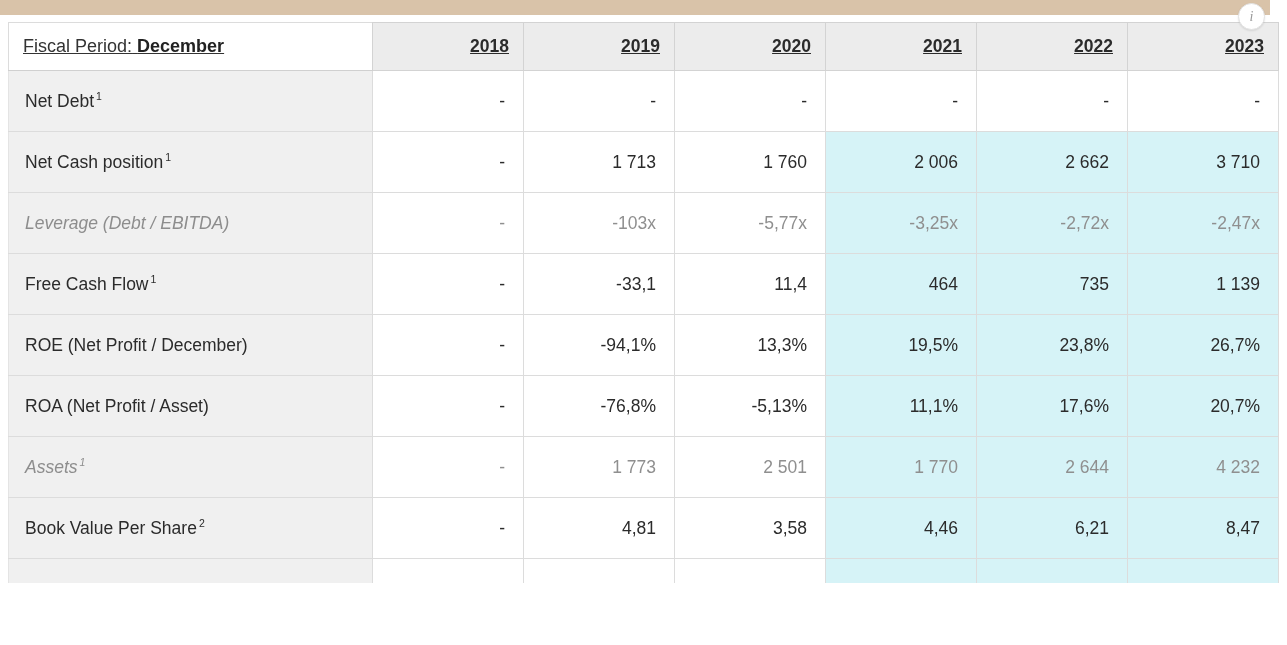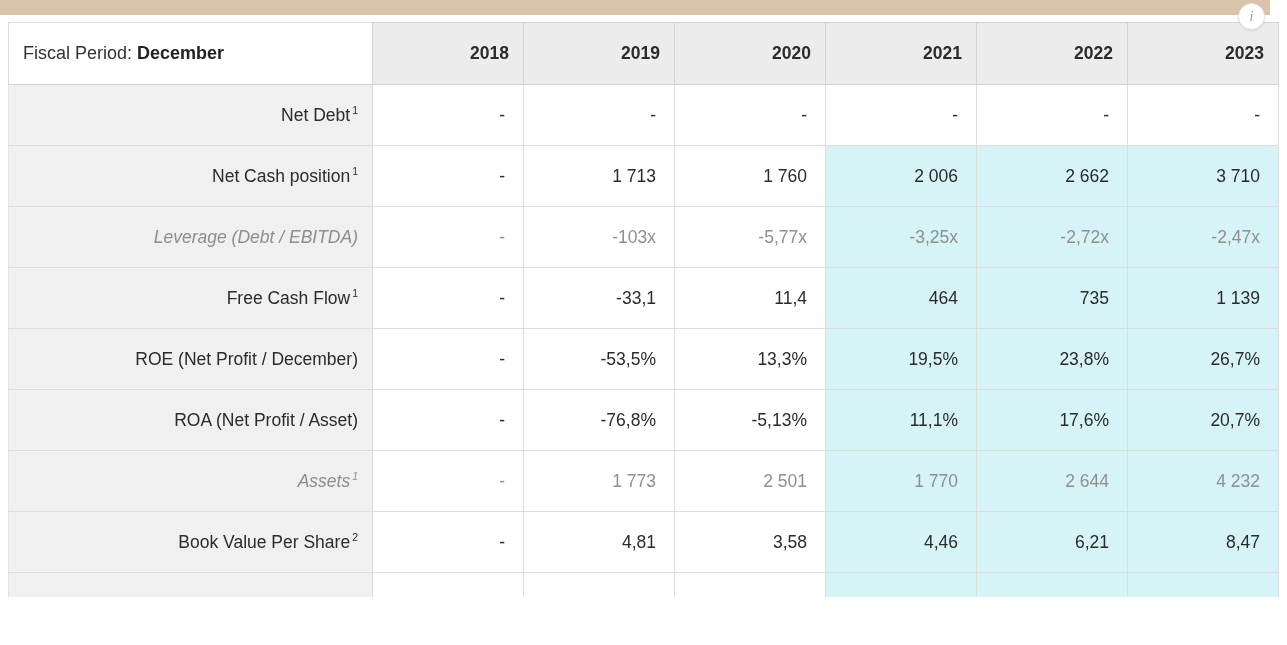--- a/index.html
+++ b/index.html
@@ -65,28 +65,29 @@
     table-layout: fixed;
     width: 1271px;
     background: #ffffff;
   }
 
   table.fin col.c-label { width: 364px; }
   table.fin col.c-year  { width: 151px; }
 
   
   thead th {
-    height: 62px;
+    height: 48px;
     padding: 0 14px;
     border: 1px solid #d3d3d3;
     font-size: 17.5px;
     font-weight: bold;
     color: #2b2b2b;
     background: #ececec;
     vertical-align: middle;
+    text-decoration: underline;
   }
   thead th.fiscal {
     background: #ffffff;
     text-align: left;
     font-weight: normal;
     font-size: 18px;
     color: #333333;
     border-left-color: #dcdcdc;
     border-top-color: #dcdcdc;
     border-bottom-color: #d0d0d0;
@@ -97,21 +98,21 @@
   
   tbody td {
     height: 61px;
     border: 1px solid #dcdcdc;
     font-size: 17.5px;
     vertical-align: middle;
     color: #2b2b2b;
   }
   td.label {
     background: #f0f0f0;
-    text-align: right;
+    text-align: left;
     padding: 0 14px 0 16px;
     border-left-color: #e4e4e4;
     white-space: nowrap;
   }
   td.val {
     background: #ffffff;
     text-align: right;
     padding: 0 18px 0 8px;
     white-space: nowrap;
   }
@@ -205,21 +206,21 @@
             <td class="val">-</td>
             <td class="val">-33,1</td>
             <td class="val">11,4</td>
             <td class="val hl">464</td>
             <td class="val hl">735</td>
             <td class="val hl">1 139</td>
           </tr>
           <tr>
             <td class="label"><span>ROE (Net Profit / December)</span></td>
             <td class="val">-</td>
-            <td class="val">-53,5%</td>
+            <td class="val">-94,1%</td>
             <td class="val">13,3%</td>
             <td class="val hl">19,5%</td>
             <td class="val hl">23,8%</td>
             <td class="val hl">26,7%</td>
           </tr>
           <tr>
             <td class="label"><span>ROA (Net Profit / Asset)</span></td>
             <td class="val">-</td>
             <td class="val">-76,8%</td>
             <td class="val">-5,13%</td>

